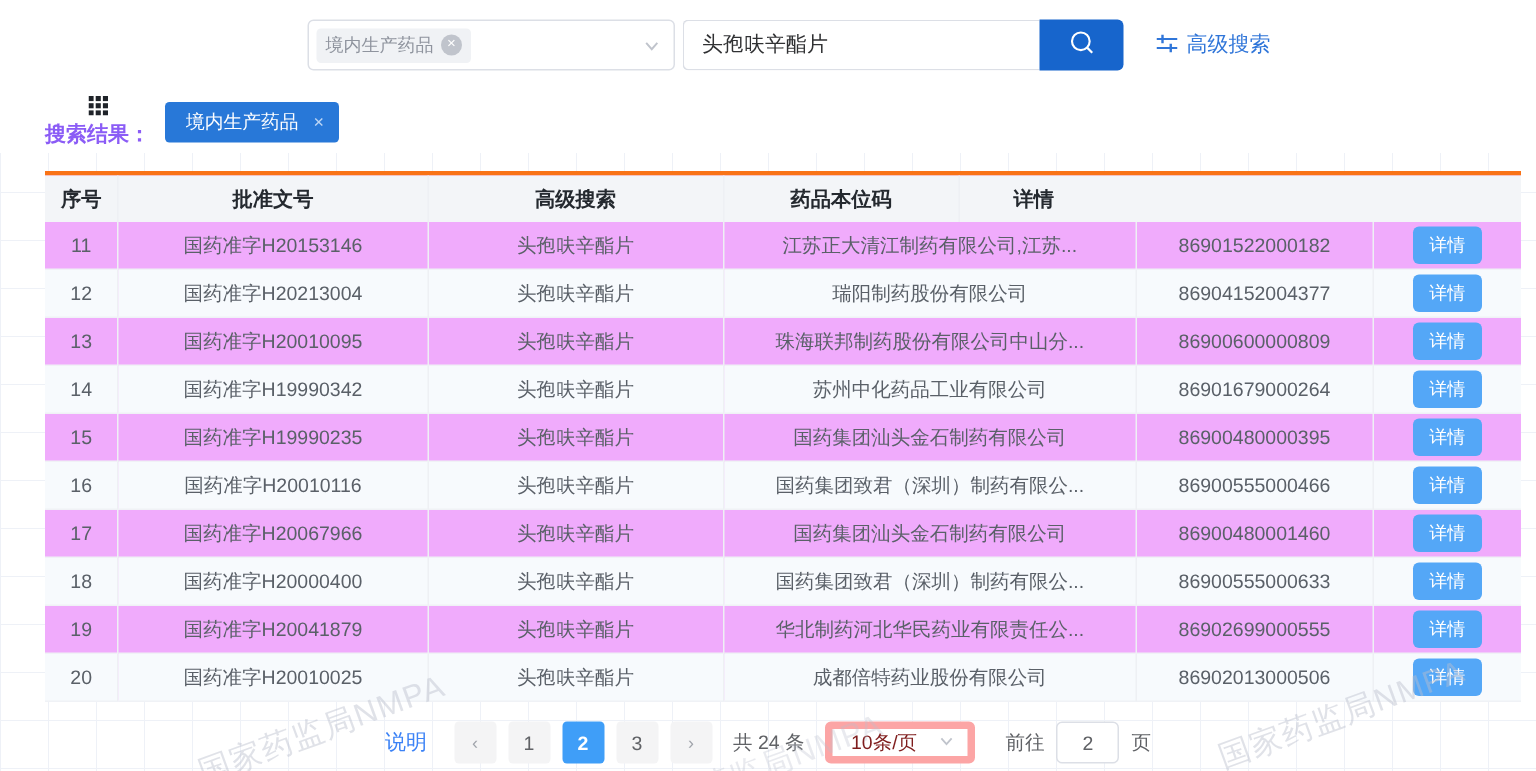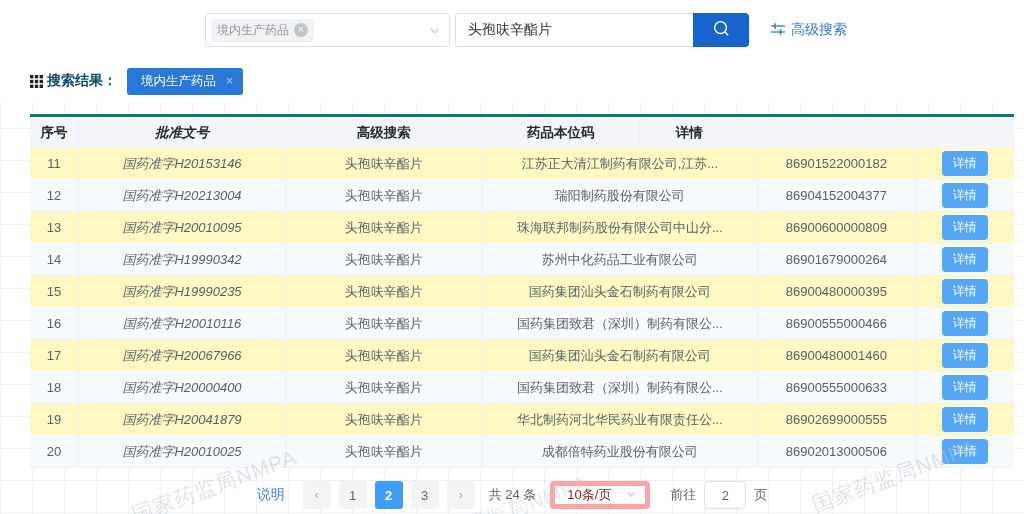--- a/index.html
+++ b/index.html
@@ -56,47 +56,47 @@
   .adv-search {
     margin-left:22px; display:flex; align-items:center; gap:6px;
     color:#3076d9; font-size:14px; cursor:pointer;
   }
 
   
   .results-bar {
     position:relative; z-index:2; background:#ffffff;
     height:42px; display:flex; align-items:center; padding-left:30px;
   }
-  .results-label { font-size:14px; font-weight:bold; color:#0c4a6e; display:flex; align-items:center; gap:4px; }
+  .results-label { font-size:14px; font-weight:bold; color:#8b5cf6; display:flex; align-items:center; gap:4px;flex-direction:column; }
   .grid-icon { display:flex; }
   .filter-tag {
     margin-left:10px; background:#2878d8; color:#fff; font-size:12.5px;
     border-radius:3px; padding:5px 10px 5px 14px; display:flex; align-items:center; gap:10px;
     cursor:default;
   }
   .filter-tag .x { color:#bcd6f5; font-size:12px; cursor:pointer; }
 
   
   .table-card {
-    position:relative; z-index:2; background:#fef9c3;
-    margin:12px 10px 0 30px; border-top:3px solid #0f766e;
+    position:relative; z-index:2; background:#f0abfc;
+    margin:12px 10px 0 30px; border-top:3px solid #f97316;
   }
   .tr { display:flex; align-items:stretch; }
   .th, .td {
     display:flex; align-items:center; justify-content:center;
     border-right:1px solid #eef0f4; text-align:center;
     white-space:nowrap; overflow:hidden;
   }
   .th:last-child, .td:last-child { border-right:none; }
   .thead .tr { background:#f3f5f8; }
   .th { height:31px; font-size:13.5px; font-weight:bold; color:#24292f; }
   .td { height:32px; font-size:13px; color:#5a6068; border-bottom:1px solid #f0f2f6; }
   .tbody .tr:nth-child(even) .td { background:#f7fafd; }
   .c-no { width:5%; }
-  .c-approval { width:21%;font-style:italic; }
+  .c-approval { width:21%; }
   .c-product { width:20%; }
   .c-manufacturer { width:28%; }
   .c-code { width:16%; }
   .c-detail { width:10%; }
   .detail-btn {
     background:#54a7f7; color:#ffffff; border:none; border-radius:4px;
     font-size:12px; padding:4px 11px; cursor:pointer;
     font-family:"Liberation Sans","DejaVu Sans",sans-serif;
   }
 

